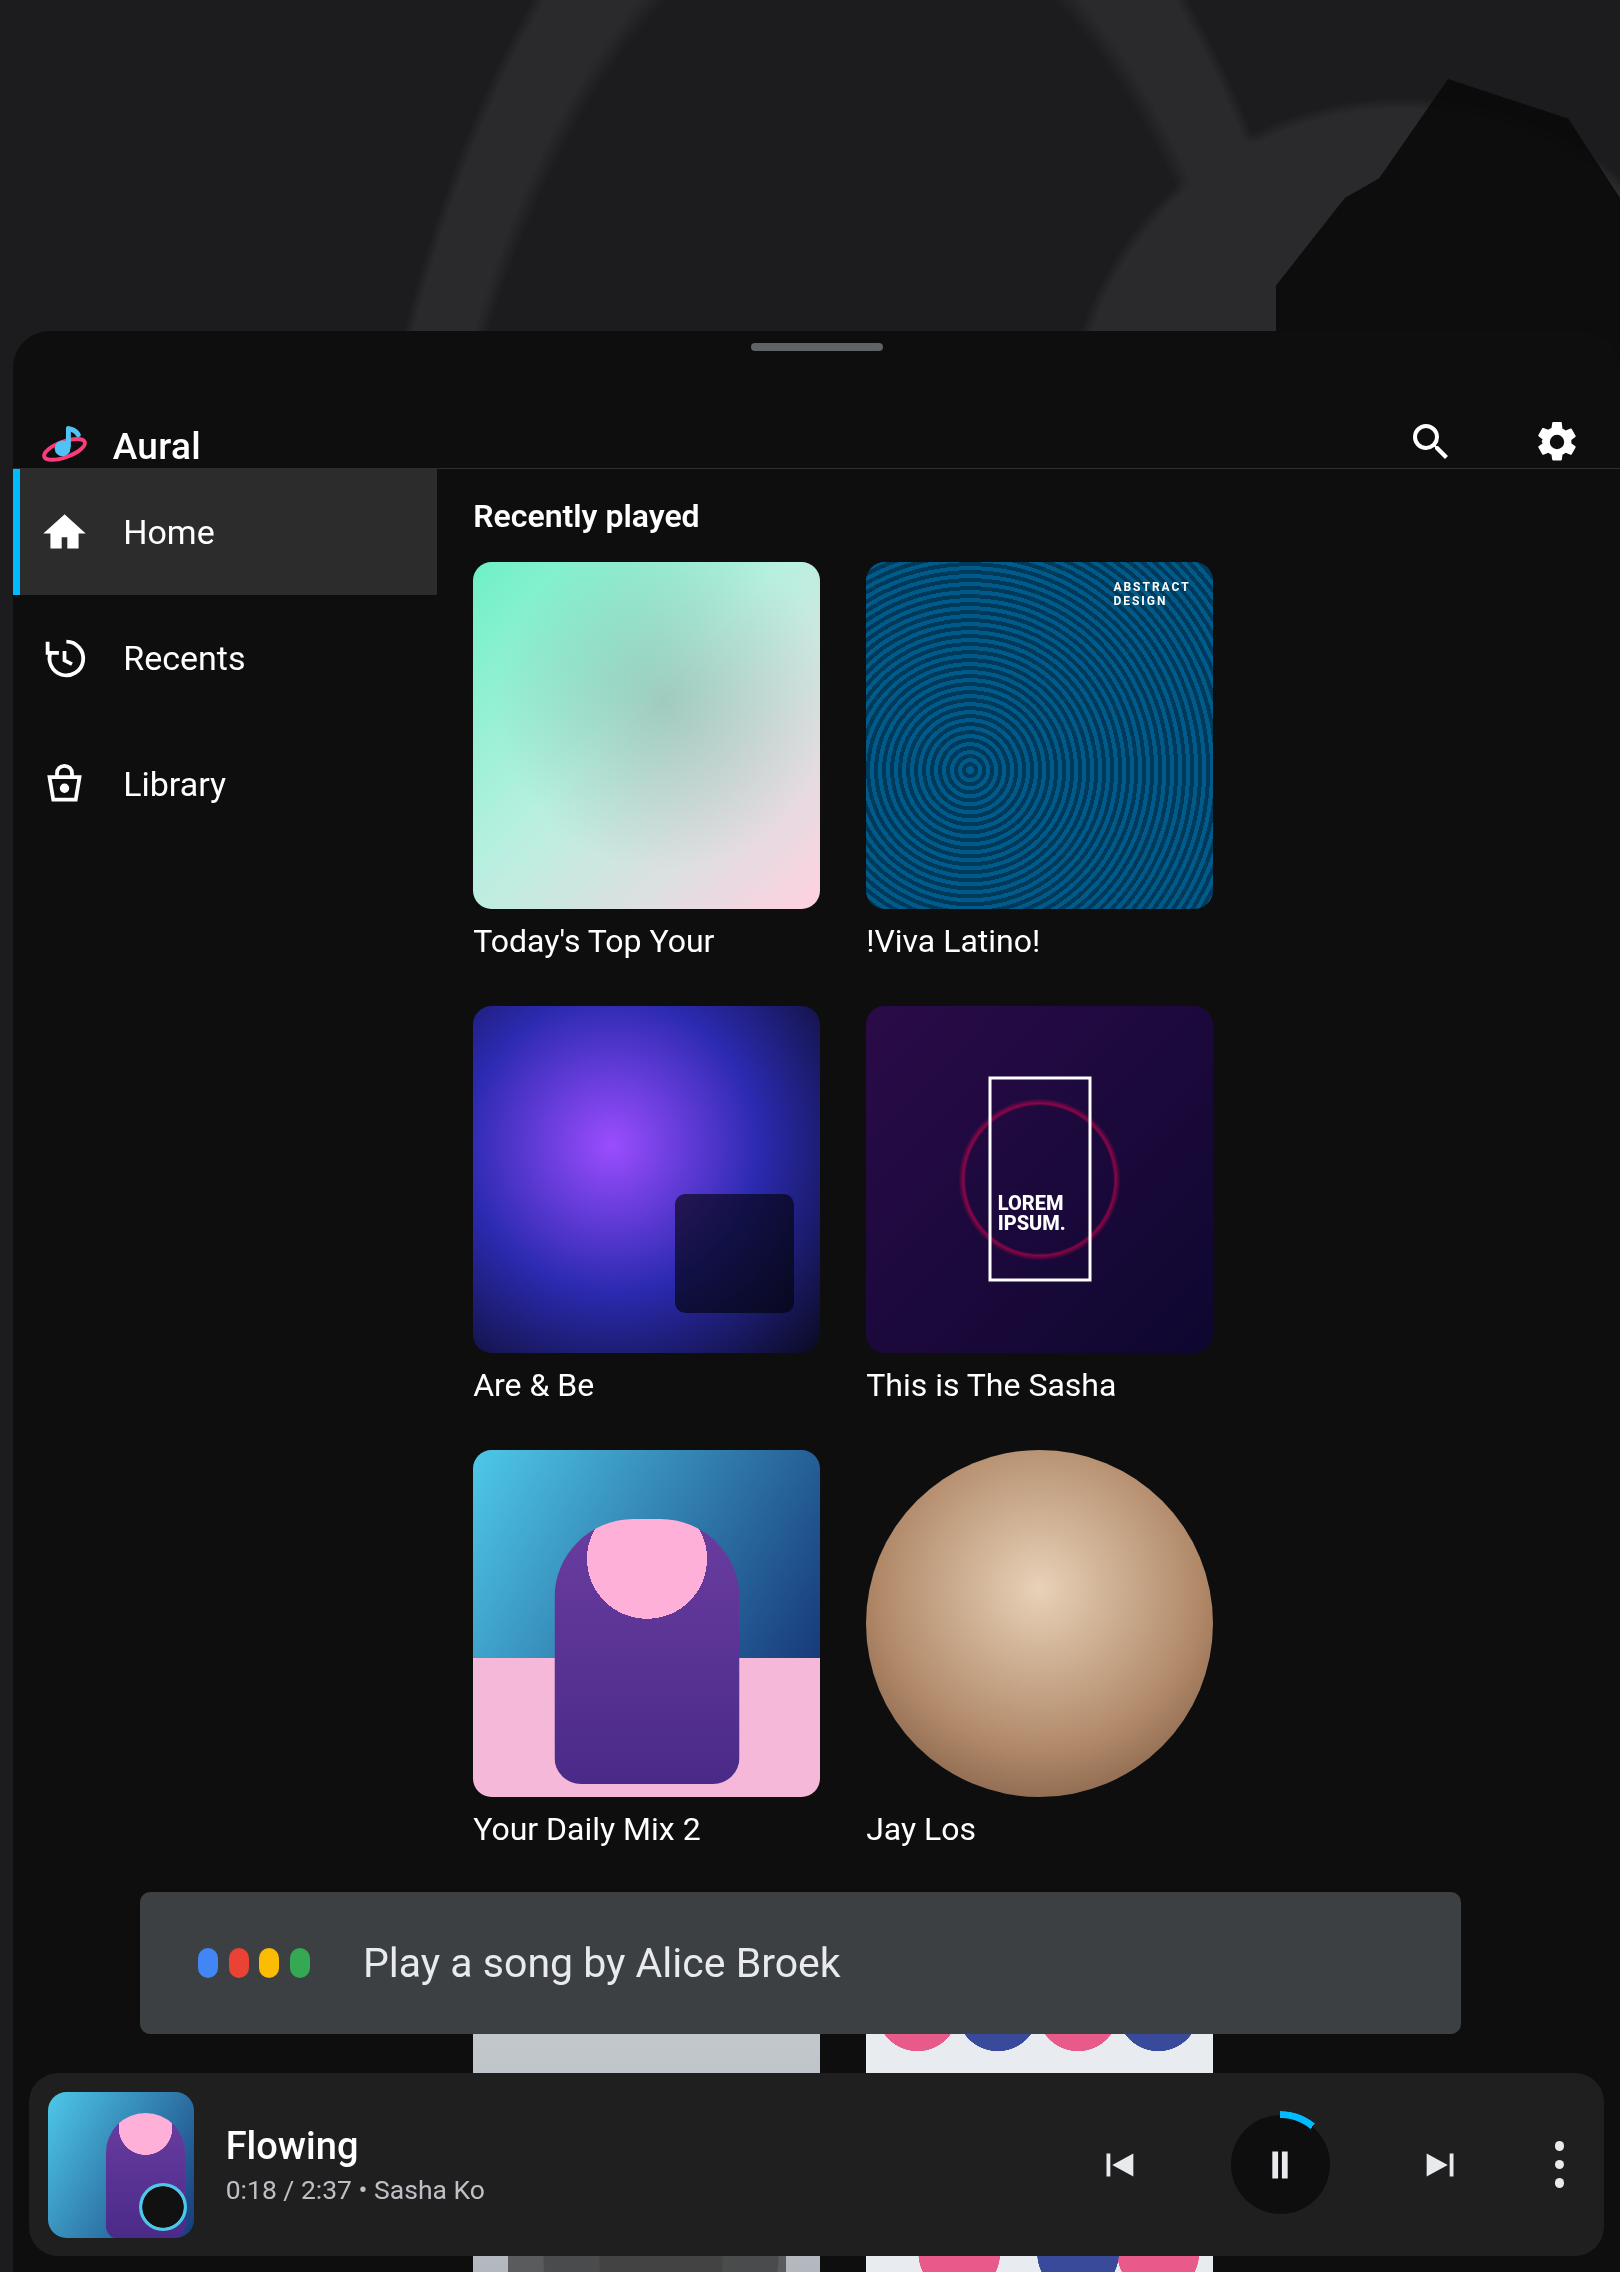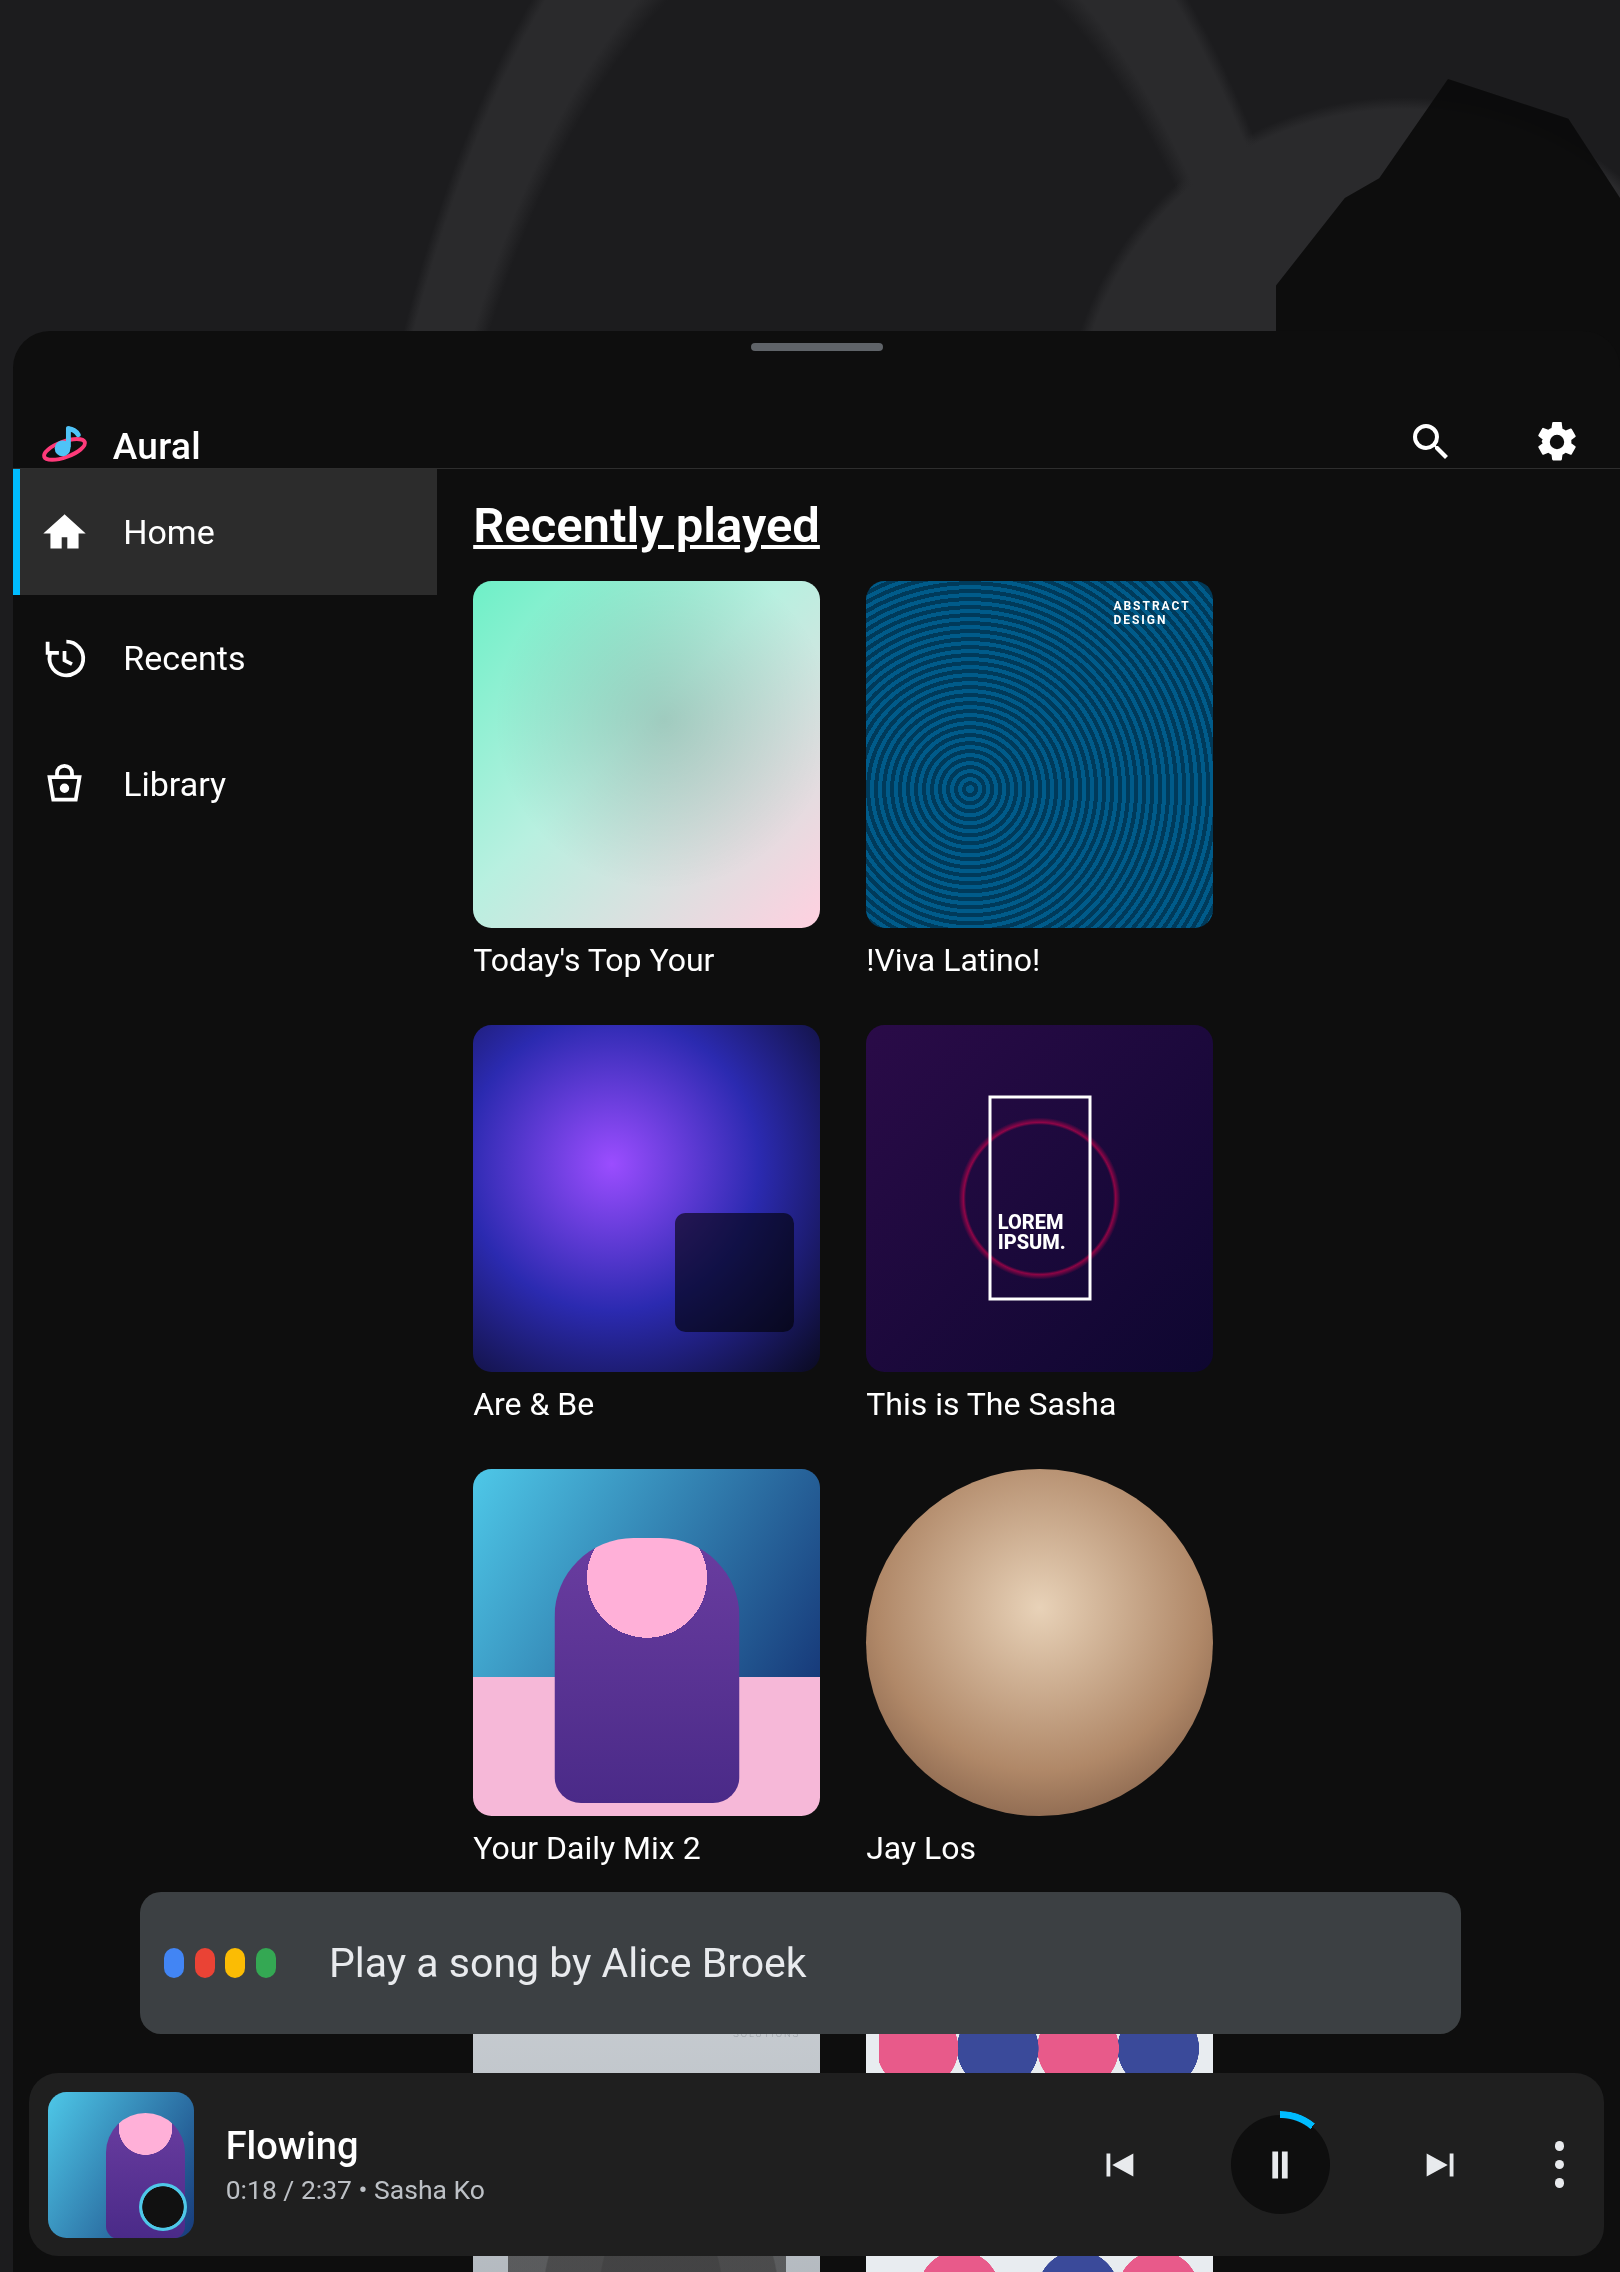--- a/index.html
+++ b/index.html
@@ -60,21 +60,21 @@
   .side-item.selected{background:#2c2c2c;}
   .side-item.selected::before{content:"";position:absolute;left:0;top:0;bottom:0;width:6.6px;background:var(--accent);}
   .side-item .ico{width:45px;height:45px;display:flex;align-items:center;justify-content:center;}
   .side-item .ico svg{width:45px;height:45px;stroke:#fff;fill:#fff;}
 
   
   .main{
     position:absolute;top:calc(25px + var(--header-h));left:var(--side-w);right:0;bottom:0;
     padding:28px 36px 225px 36px;overflow:hidden;
   }
-  .section-title{color:var(--text);font-size:49px;font-weight:600;margin:0 0 26.5px 0;text-decoration:underline;}
+  .section-title{color:var(--text);font-size:32px;font-weight:600;margin:0 0 26.5px 0;}
   .section-title + .grid{margin-bottom:46px;}
   .grid{display:flex;gap:var(--card-gap);flex-wrap:wrap;}
   .card{width:var(--card);cursor:pointer;}
   .art{width:var(--card);height:var(--card);border-radius:18.5px;overflow:hidden;position:relative;}
   .art.round{border-radius:50%;}
   .card .label{color:var(--text);font-size:32px;margin-top:13.2px;white-space:nowrap;overflow:hidden;text-overflow:clip;max-width:var(--card);}
 
   
   .a0{background:linear-gradient(135deg,#6ef0c7 0%,#b8f0e0 45%,#ffd0e0 100%);}
   .a0::after{content:"";position:absolute;inset:0;background:radial-gradient(circle at 55% 40%, rgba(0,0,0,.15), transparent 60%);}
@@ -113,22 +113,22 @@
       radial-gradient(circle 41px at 12% 50%, #3a4a9a 99%, transparent),
       radial-gradient(circle 41px at 50% 50%, #e85a8a 99%, transparent),
       radial-gradient(circle 41px at 87% 50%, #3a4a9a 99%, transparent),
       radial-gradient(circle 41px at 25% 88%, #e85a8a 99%, transparent),
       radial-gradient(circle 41px at 62% 88%, #3a4a9a 99%, transparent),
       radial-gradient(circle 41px at 87% 88%, #e85a8a 99%, transparent);}
 
   
   .assist{
     position:absolute;left:127px;right:159px;bottom:238px;height:142px;
-    background:var(--assist-bg);border-radius:21px;
-    display:flex;align-items:center;padding:0 24px;gap:53px;z-index:10;
+    background:var(--assist-bg);border-radius:10px;
+    display:flex;align-items:center;padding:0 58px;gap:53px;z-index:10;
   }
   .assist-dots{display:flex;gap:10.6px;align-items:center;}
   .dot{width:20px;height:30px;border-radius:10px;}
   .d-b{background:#4285f4;}
   .d-r{background:#ea4335;}
   .d-y{background:#fbbc04;}
   .d-g{background:#34a853;}
   .assist-text{color:#e8eaed;font-size:41px;font-weight:400;}
 
   

